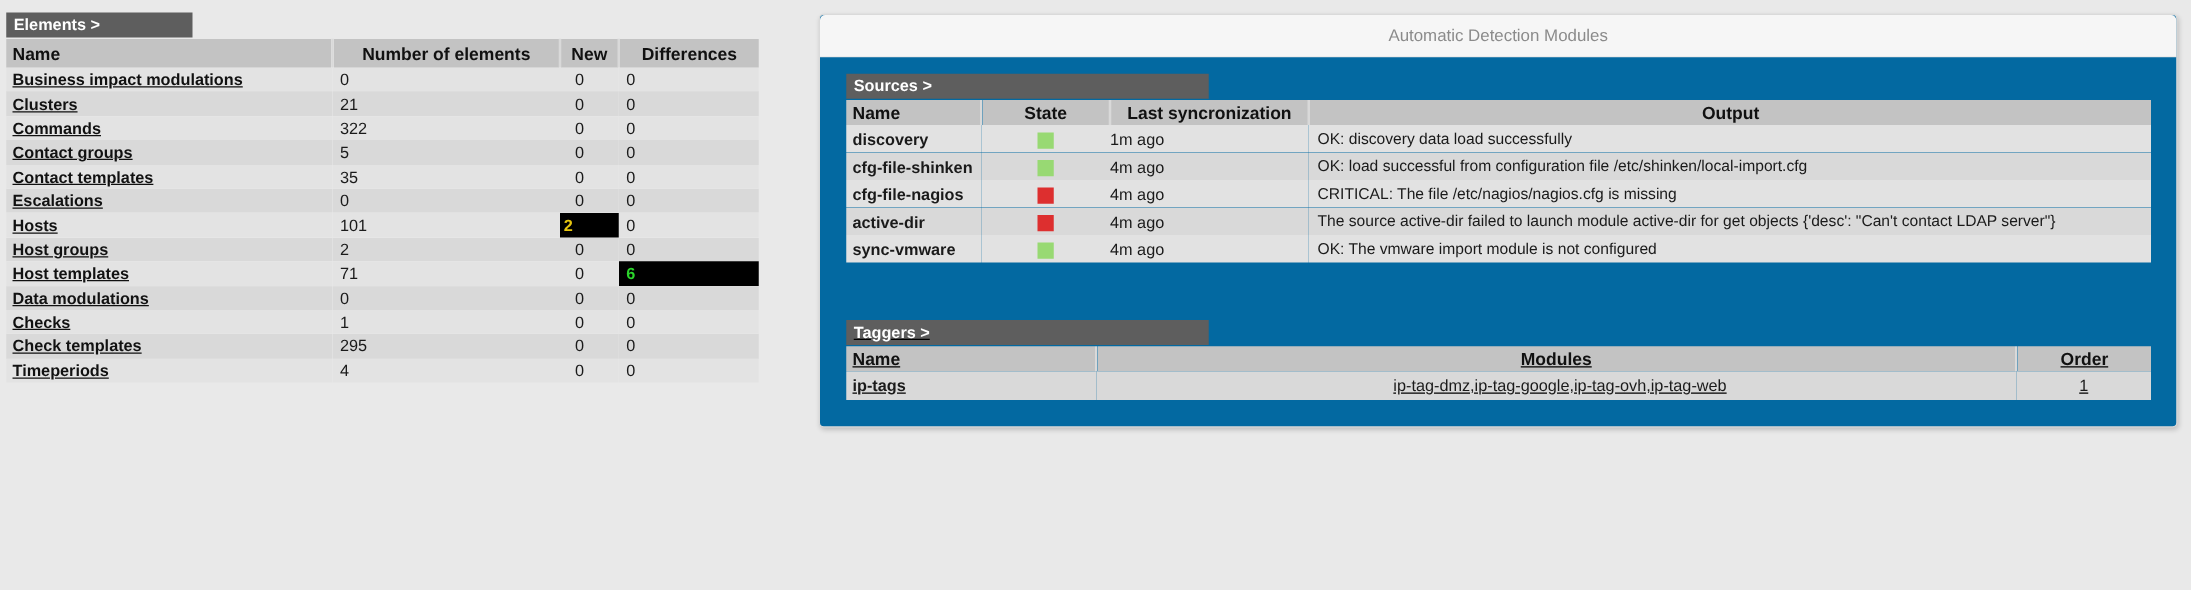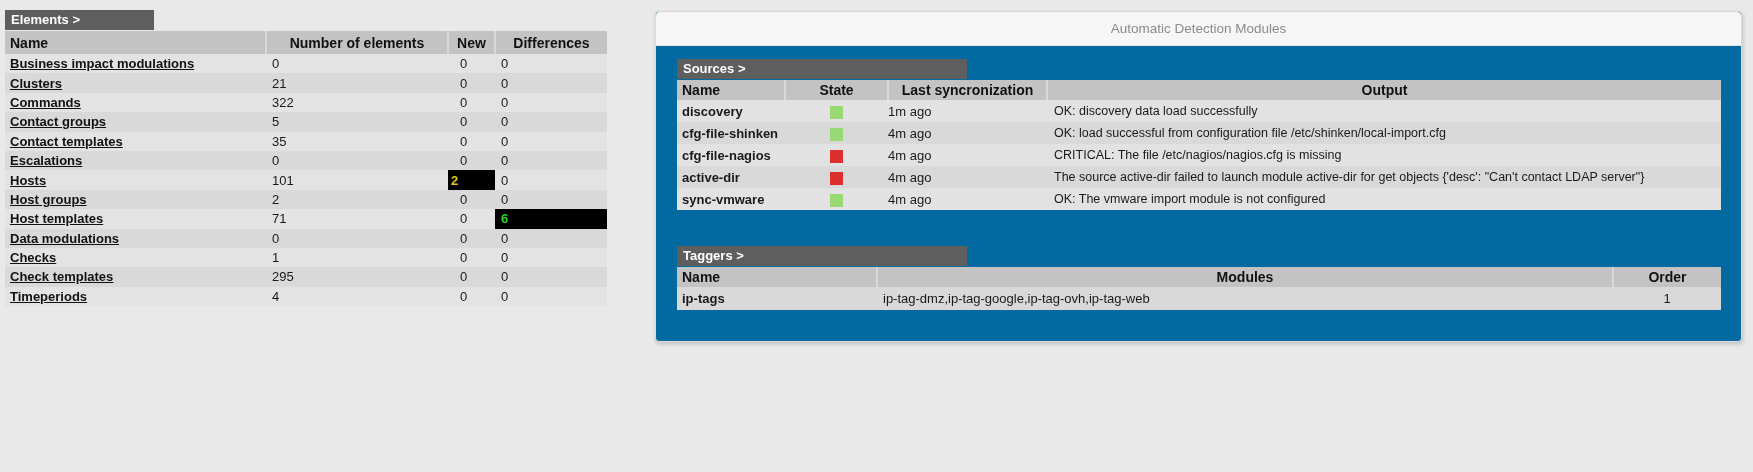--- a/index.html
+++ b/index.html
@@ -84,28 +84,28 @@
   #sources-table td.src-name { font-weight: bold; padding-left: 5px; }
   #sources-table td.src-state { text-align: center; }
   #sources-table td.src-sync { }
   #sources-table td.src-output { padding-left: 7px; font-size: 12.5px; }
   .state-square {
     display: inline-block; width: 13px; height: 13px; vertical-align: middle;
   }
   .state-square.sq-ok   { background: #98d973; }
   .state-square.sq-crit { background: #dd2f2f; }
 
-  #taggers-block { margin-top: 36px; }
+  #taggers-block { margin-top: 46px; text-decoration: underline; }
   #taggers-table { width: 1044px; }
   #taggers-table th { height: 20px; }
   #taggers-table tbody tr { height: 23px; }
   #taggers-table tbody tr:nth-child(odd)  td { background: #d9d9d9; }
   #taggers-table tbody tr:nth-child(even) td { background: #e3e3e3; }
   #taggers-table td.tag-name { font-weight: bold; padding-left: 5px; }
-  #taggers-table td.tag-modules { padding-left: 6px; }
+  #taggers-table td.tag-modules { padding-left: 6px; text-align: center; }
   #taggers-table td.tag-order { text-align: center; }
 </style>
 </head>
 <body>
 
 <div id="elements-panel">
   <div class="section-bar">Elements &gt;</div>
   <table id="elements-table">
     <colgroup>
         <col style="width:261px">

